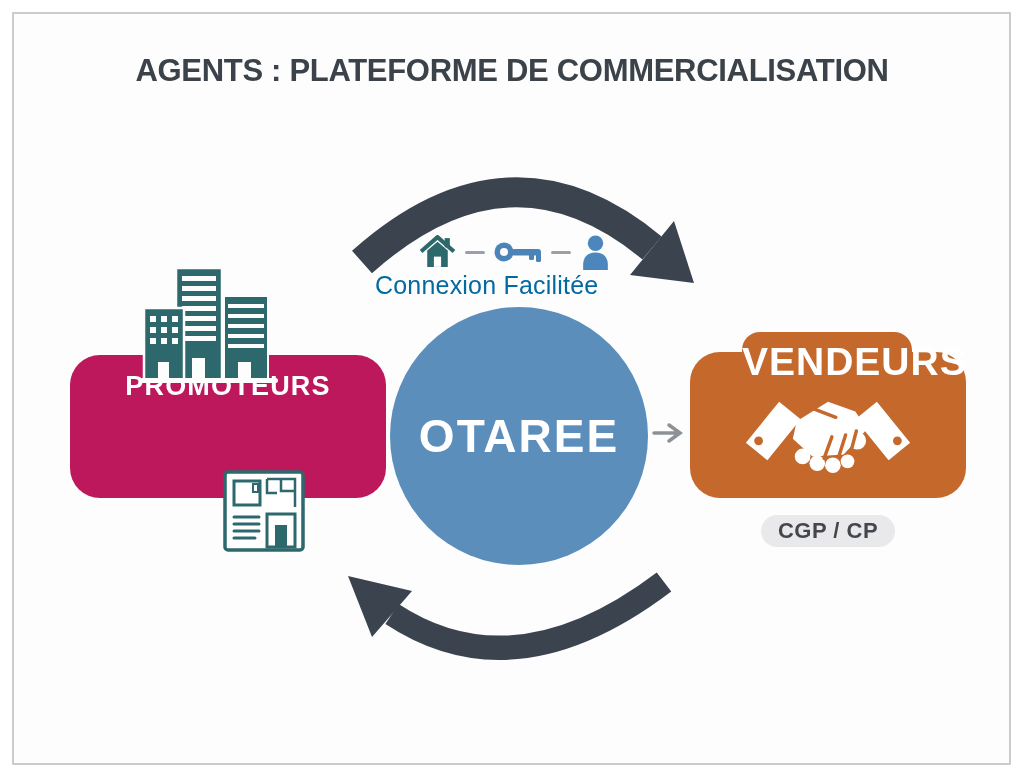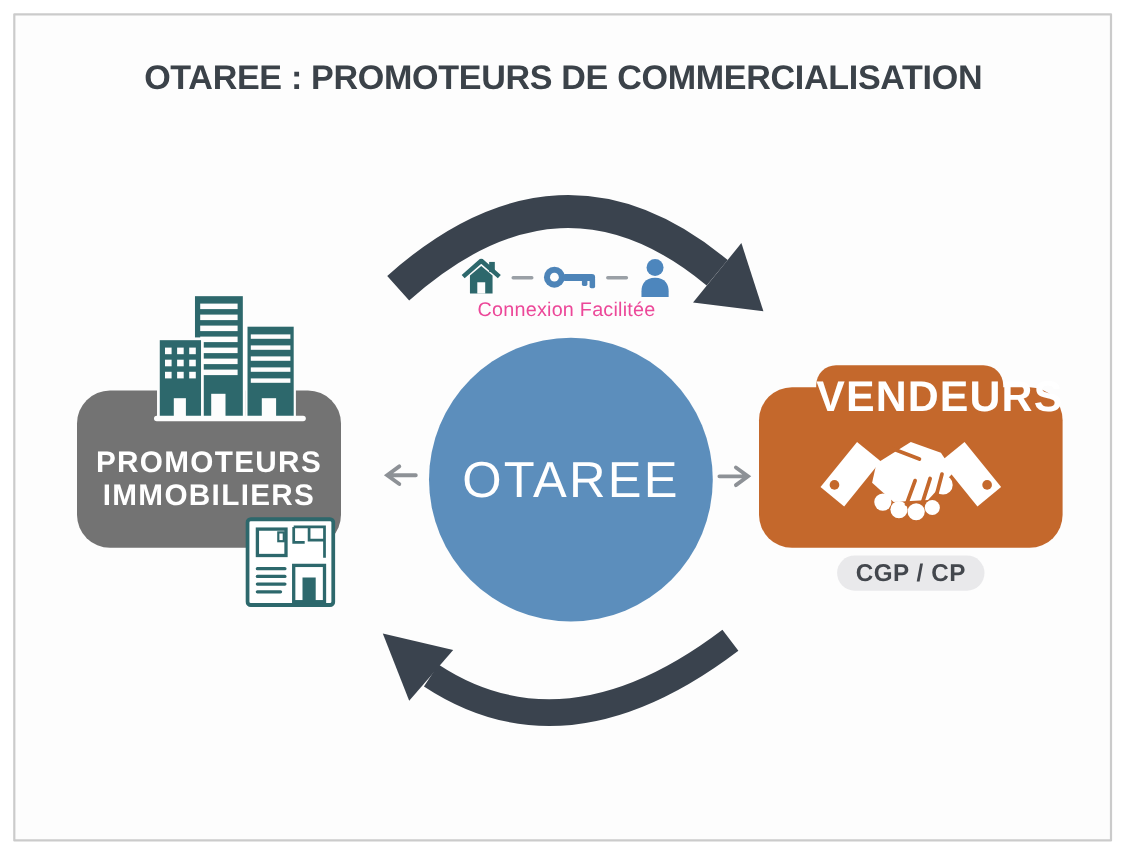--- a/index.html
+++ b/index.html
@@ -20,44 +20,44 @@
   }
   
   .arrows{position:absolute;left:0;top:0;width:1024px;height:775px;pointer-events:none;}
   
   .connexion-row{
     position:absolute;left:400px;top:232px;width:230px;height:40px;
     display:flex;align-items:center;justify-content:center;gap:9px;
   }
   .dash{width:20px;height:3px;background:#9aa0a6;border-radius:2px;}
   .connexion-caption{
-    position:absolute;left:375px;top:271px;width:280px;text-align:center;
-    color:#ec4899;font-size:18px;letter-spacing:0.2px;
+    position:absolute;left:375px;top:271px;width:280px;text-align:left;
+    color:#0369a1;font-size:25px;letter-spacing:0.2px;
   }
   
   .teal-box{
-    position:absolute;left:70px;top:355px;width:240px;height:143px;
-    background:#737373;border-radius:30px;
-    display:flex;flex-direction:column;align-items:center;justify-content:center;
+    position:absolute;left:70px;top:355px;width:316px;height:143px;
+    background:#be185d;border-radius:30px;
+    display:flex;flex-direction:column;align-items:center;
     padding-top:16px;box-sizing:border-box;
   }
   .teal-box .label{
     color:#ffffff;font-weight:bold;font-size:27px;line-height:30px;
     letter-spacing:1.2px;text-align:center;
   }
   .buildings{position:absolute;left:138px;top:266px;width:142px;height:122px;}
   .floorplan{position:absolute;left:223px;top:470px;width:82px;height:82px;}
   
   .circle{
     position:absolute;left:390px;top:307px;width:258px;height:258px;
     border-radius:50%;background:#5c8ebc;
     display:flex;align-items:center;justify-content:center;
   }
   .circle .label{
-    color:#ffffff;font-weight:normal;font-size:46px;letter-spacing:2px;
+    color:#ffffff;font-weight:bold;font-size:46px;letter-spacing:2px;
   }
   
   .orange-tab{
     position:absolute;left:742px;top:332px;width:170px;height:60px;
     background:#c4682c;border-radius:18px;z-index:1;
   }
   .orange-box{
     position:absolute;left:690px;top:352px;width:276px;height:146px;
     background:#c4682c;border-radius:30px;z-index:2;
   }
@@ -67,30 +67,31 @@
   }
   .handshake{position:absolute;left:742px;top:378px;width:172px;height:108px;z-index:3;}
   .pills{
     position:absolute;left:690px;top:505px;width:276px;z-index:3;
     display:flex;flex-direction:column;align-items:center;gap:8px;
   }
   .pill{
     background:#e9e9eb;border-radius:17px;padding:3px 17px;
     color:#43474d;font-weight:bold;font-size:22px;letter-spacing:0.5px;
     white-space:nowrap;
+    margin-top:10px;
   }
 </style>
 </head>
 <body>
 
 <div id="stage">
   <div class="frame"></div>
 
   <div class="title">
-    <div>OTAREE : PROMOTEURS DE COMMERCIALISATION</div>
+    <div>AGENTS : PLATEFORME DE COMMERCIALISATION</div>
   </div>
 
   <svg class="arrows" viewBox="0 0 1024 775">
     <g fill="#3a434e">
       <path d="M 362 262 Q 510 130 652 248" fill="none" stroke="#3a434e" stroke-width="30"></path>
       <polygon points="694,283 630,275 674,221"></polygon>
     </g>
     <g fill="#3a434e">
       <path d="M 664 582 Q 515 695 392 614" fill="none" stroke="#3a434e" stroke-width="24"></path>
       <polygon points="348,576 412,591 372,637"></polygon>
@@ -118,21 +119,20 @@
     <svg width="31" height="35" viewBox="0 0 30 34">
       <circle cx="15" cy="8" r="7.5" fill="#4d86bd"></circle>
       <path d="M15 17 C6 17 3 23 3 29 V34 H27 V29 C27 23 24 17 15 17 Z" fill="#4d86bd"></path>
     </svg>
   </div>
   <div class="connexion-caption">Connexion Facilitée</div>
 
   <div class="teal-box">
     <div class="label">
       <div>PROMOTEURS</div>
-      <div>IMMOBILIERS</div>
     </div>
   </div>
   <svg class="buildings" viewBox="0 0 142 122">
     <g>
       <rect x="86" y="30" width="44" height="84" fill="#2d686c" stroke="#fdfdfd" stroke-width="2"></rect>
       <g fill="#fdfdfd">
         <rect x="90" y="38" width="36" height="4"></rect>
           <rect x="90" y="48" width="36" height="4"></rect>
         <rect x="90" y="58" width="36" height="4"></rect>
           <rect x="90" y="68" width="36" height="4"></rect>

